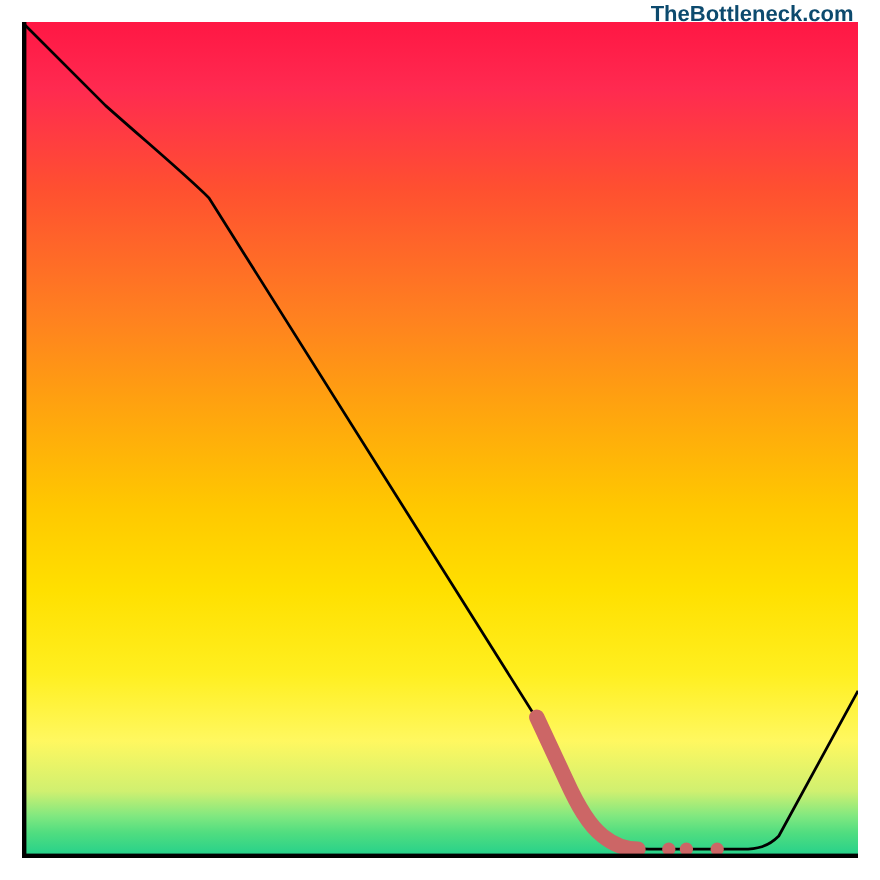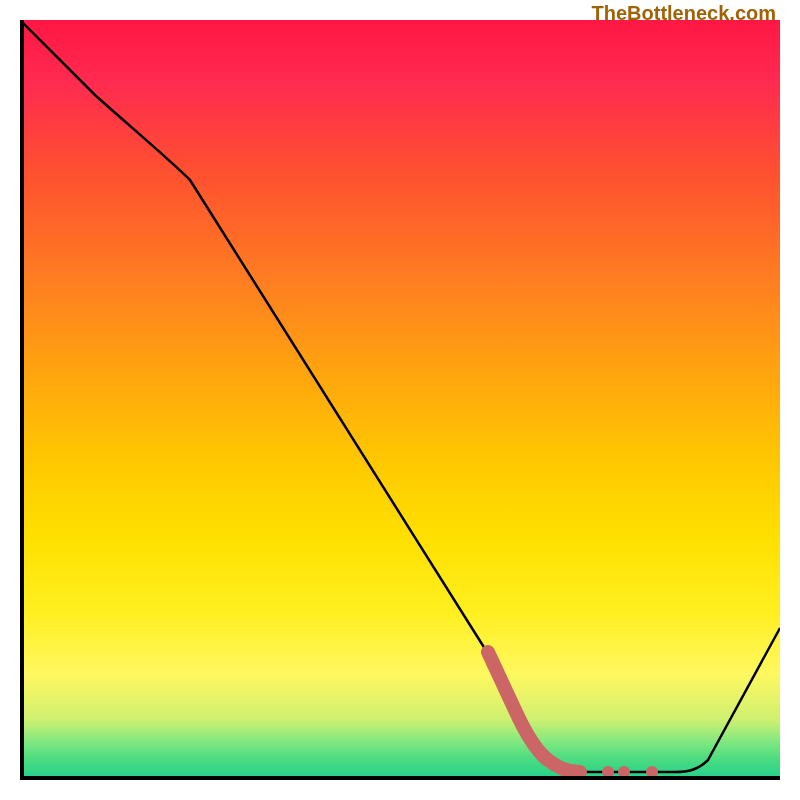--- a/index.html
+++ b/index.html
@@ -61,21 +61,21 @@
     width: 760px;
     height: 760px;
     pointer-events: none;
   }
   .watermark {
     position: absolute;
     top: 2px;
     right: 24px;
     font-size: 20px;
     font-weight: bold;
-    color: #a16207;
+    color: #0c4a6e;
   }
 </style>
 </head>
 <body>
 
 <div class="chart-container">
   <div class="gradient-area"></div>
 
   <svg class="svg-overlay" viewBox="0 0 760 760">
 

